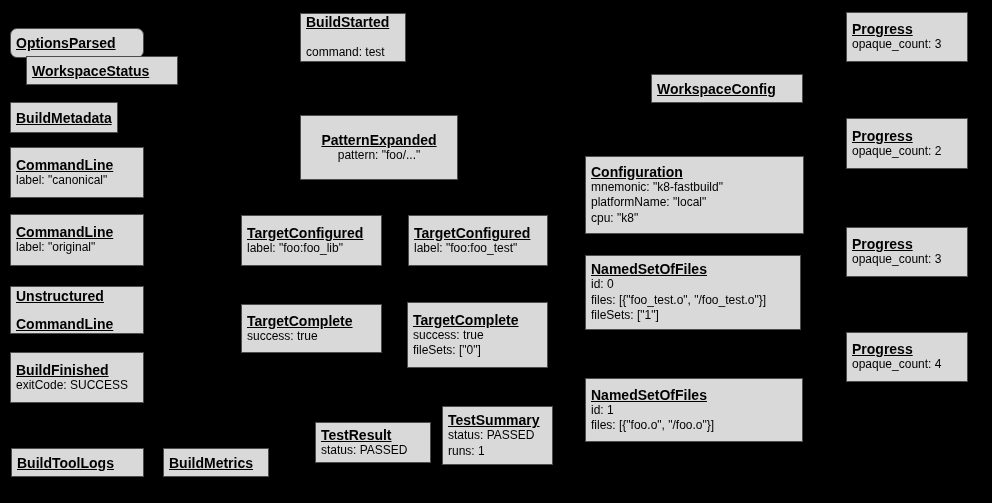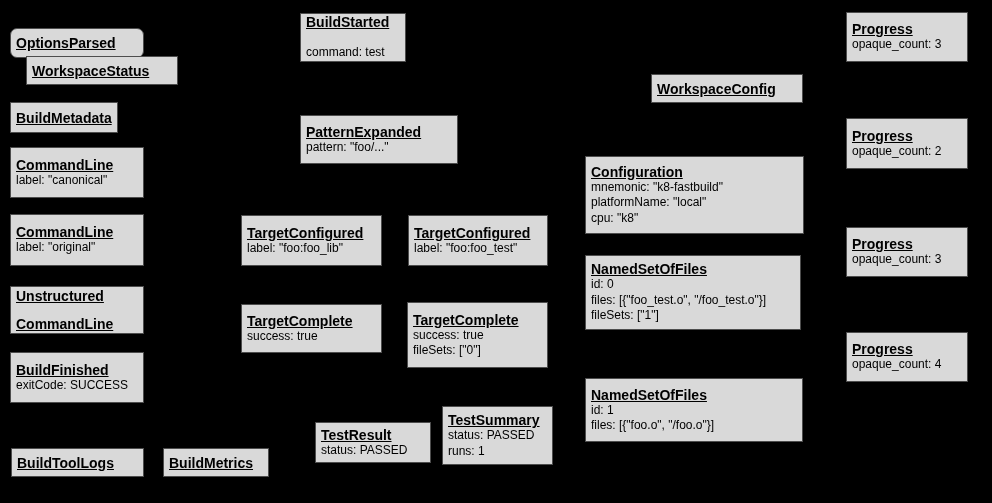--- a/index.html
+++ b/index.html
@@ -82,21 +82,21 @@
 
   <div class="node" style="left:163px;top:448px;width:106px;height:29px;">
     <span class="t">BuildMetrics</span>
   </div>
 
   <div class="node" style="left:300px;top:13px;width:106px;height:49px;gap:15px;">
     <span class="t">BuildStarted</span>
     <span class="l">command: test</span>
   </div>
 
-  <div class="node" style="left:300px;top:115px;width:158px;height:49px;">
+  <div class="node" style="left:300px;top:115px;width:158px;height:65px;align-items:center;">
     <span class="t">PatternExpanded</span>
     <span class="l">pattern: "foo/..."</span>
   </div>
 
   <div class="node" style="left:241px;top:215px;width:141px;height:51px;">
     <span class="t">TargetConfigured</span>
     <span class="l">label: "foo:foo_lib"</span>
   </div>
 
   <div class="node" style="left:408px;top:215px;width:140px;height:51px;">

